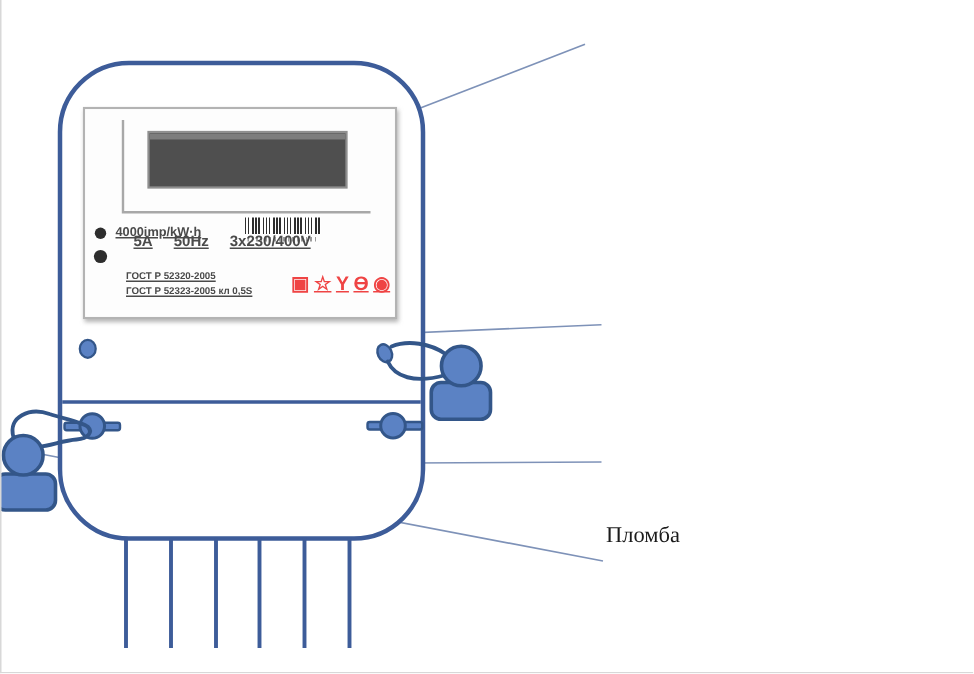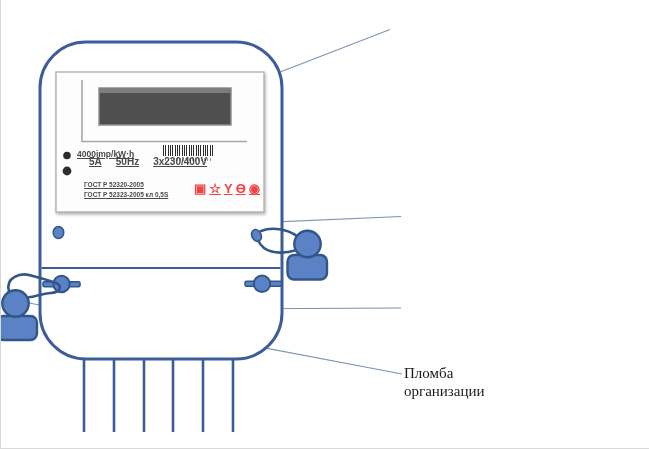--- a/index.html
+++ b/index.html
@@ -42,21 +42,21 @@
     background:repeating-linear-gradient(90deg,#2e2e2e 0 1px,#fff 1px 2px,#2e2e2e 2px 3px,#fff 3px 5px,#2e2e2e 5px 6px,#fff 6px 7px);}
   .barcode-num{position:absolute;left:165px;top:158px;width:46px;height:3px;
     background:repeating-linear-gradient(90deg,#9a9a9a 0 1px,#fff 1px 3px);}
 
   
   .ann{position:absolute;font-family:"Liberation Serif",serif;font-size:15px;
        color:var(--text);line-height:19px;white-space:nowrap;}
   .ann-interface{left:393px;top:21px;}
   .ann-state-seal{left:404px;top:208px;}
   .ann-terminal{left:404px;top:297px;}
-  .ann-supplier{left:404px;top:364px;line-height:18px;}
+  .ann-supplier{left:404px;top:348px;line-height:18px;}
 
   .page-border-left{position:absolute;left:0;top:0;width:1px;height:449px;background:#d8d8d8;}
   .page-border-bottom{position:absolute;left:0;bottom:0;width:649px;height:1px;background:#d8d8d8;}
 </style>
 </head>
 <body>
 
 <div class="stage">
 
   <svg width="649" height="449" viewBox="0 0 649 449">
@@ -122,18 +122,17 @@
   <div class="fp fp-gost2">ГОСТ Р 52323-2005 кл 0,5S</div>
   <div class="fp fp-icons">
     <span>▣</span><span>☆</span><span>Y</span><span>ϴ</span><span>◉</span>
   </div>
 
 
 
 
   <div class="ann ann-supplier">
     <div>Пломба</div>
-    <div>организации</div>
   </div>
 
   <div class="page-border-left"></div>
   <div class="page-border-bottom"></div>
 </div>
 
 </body></html>

